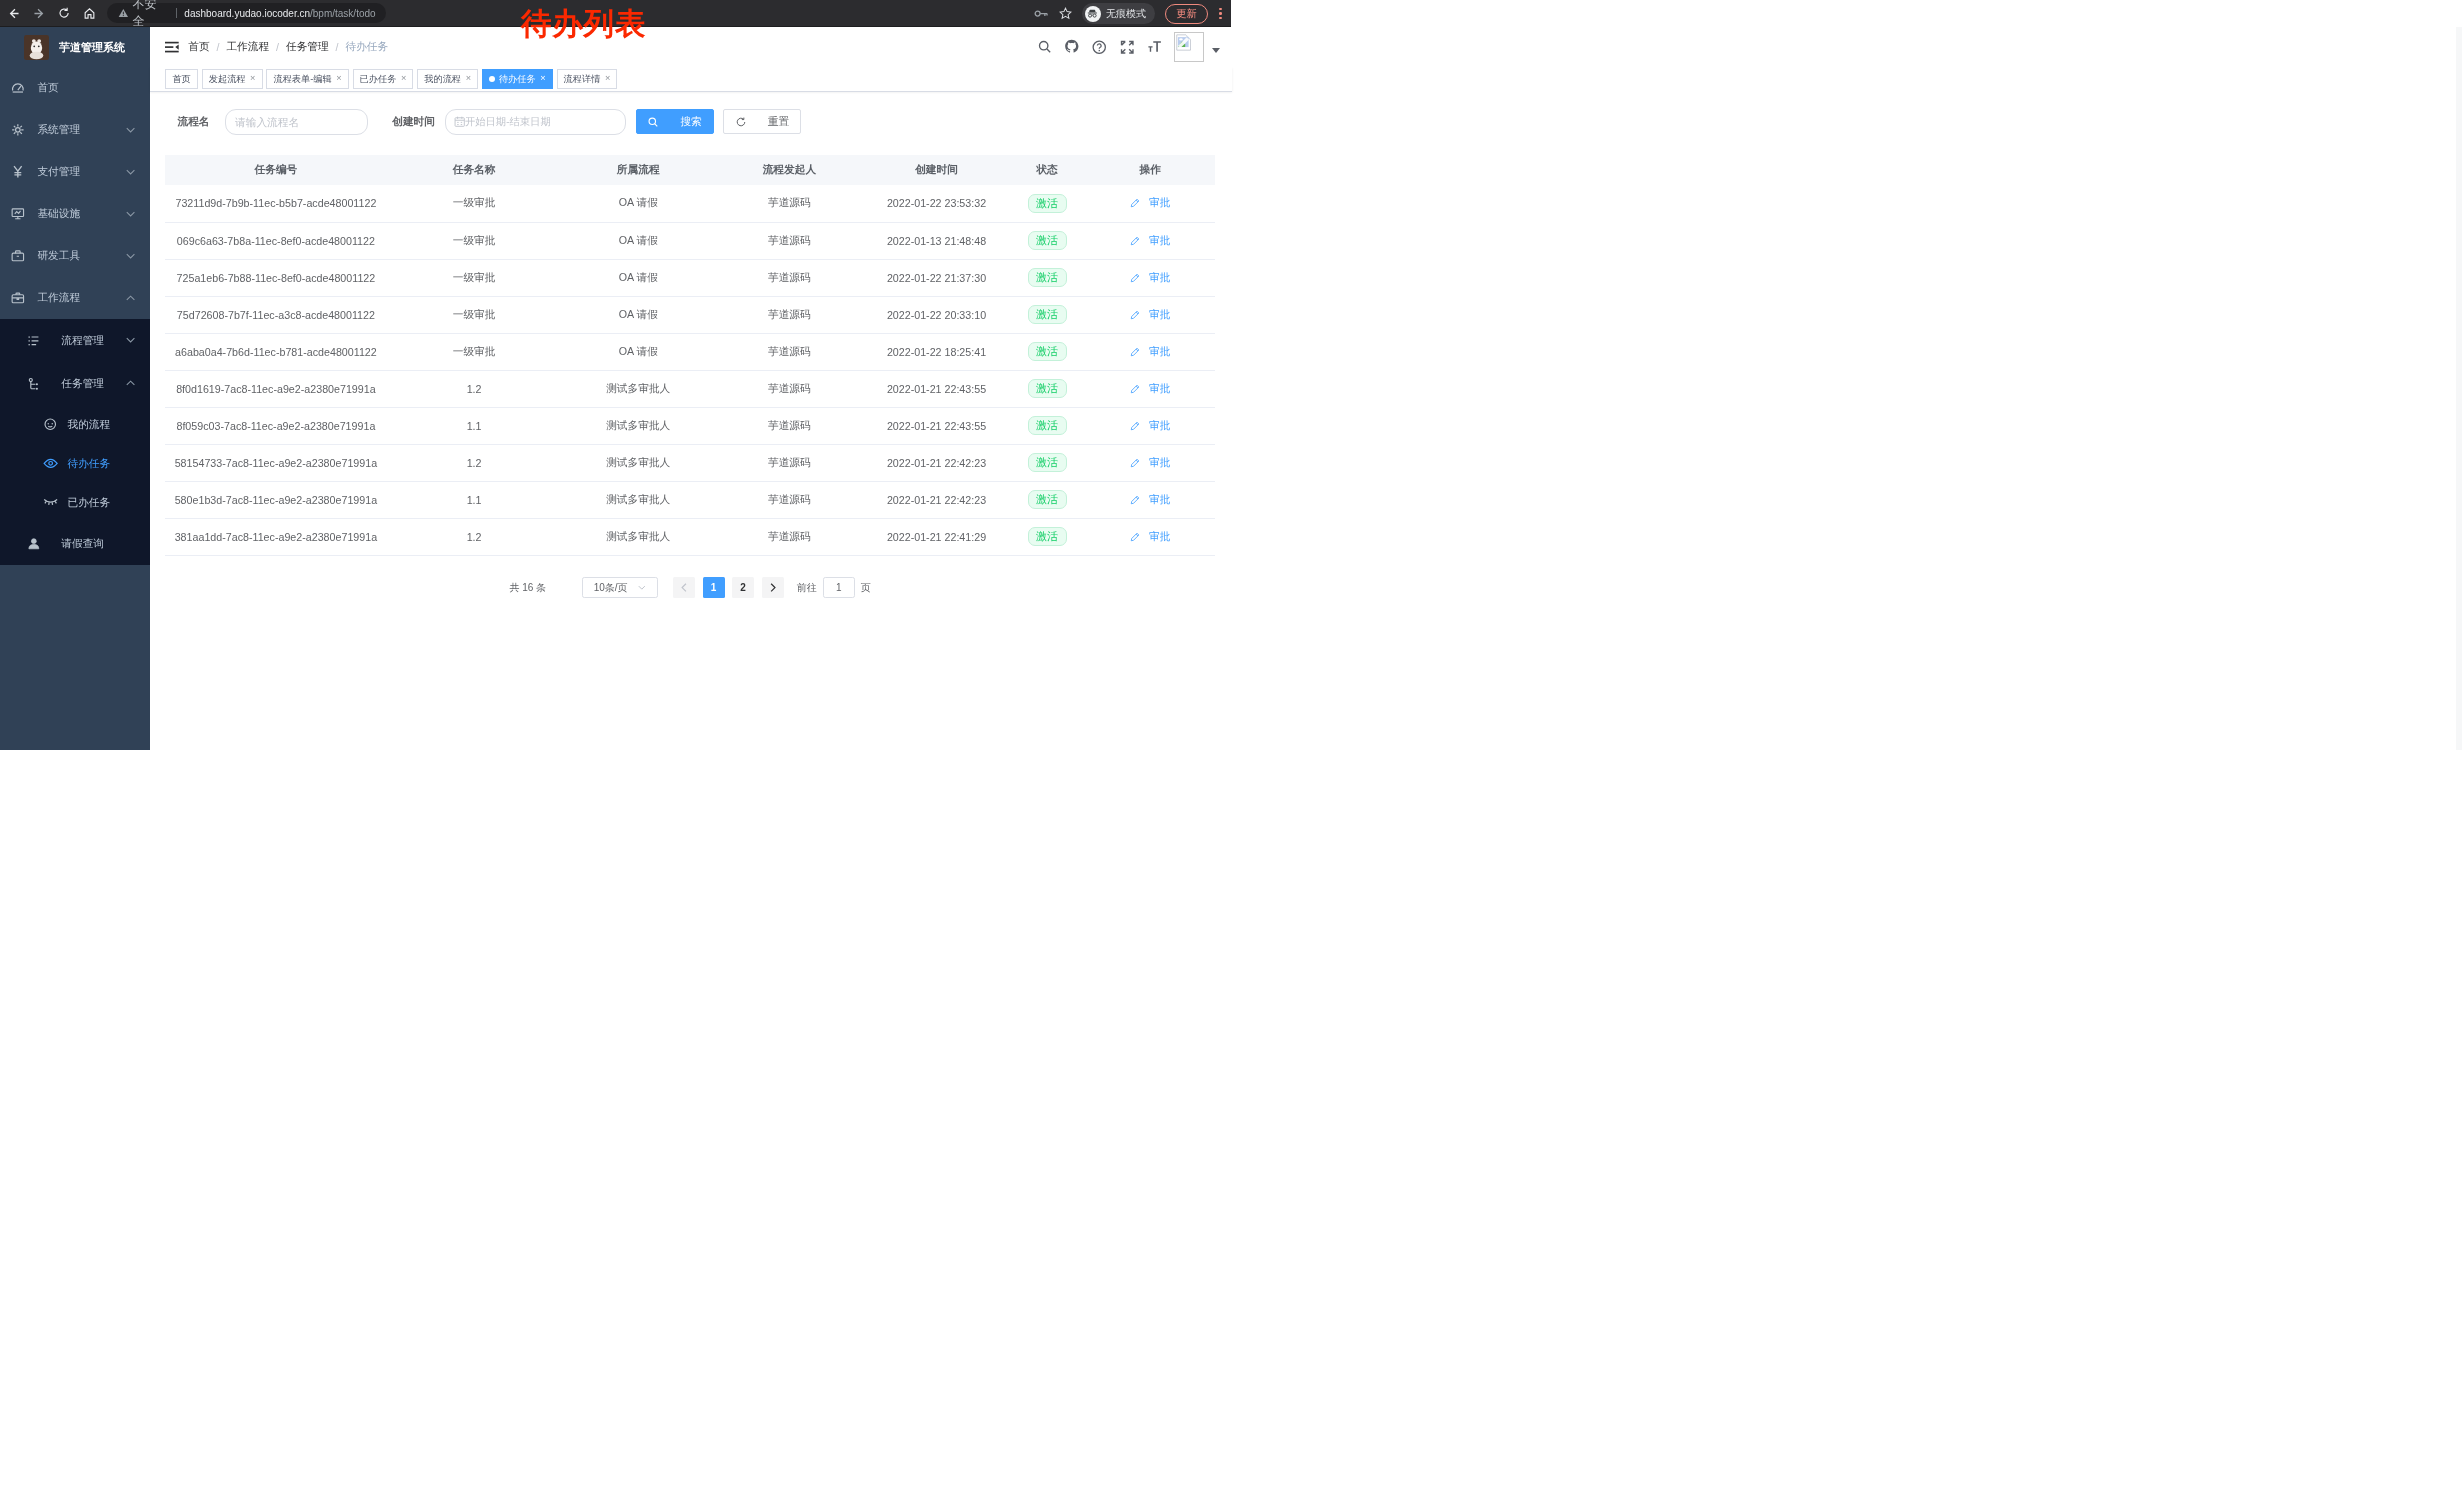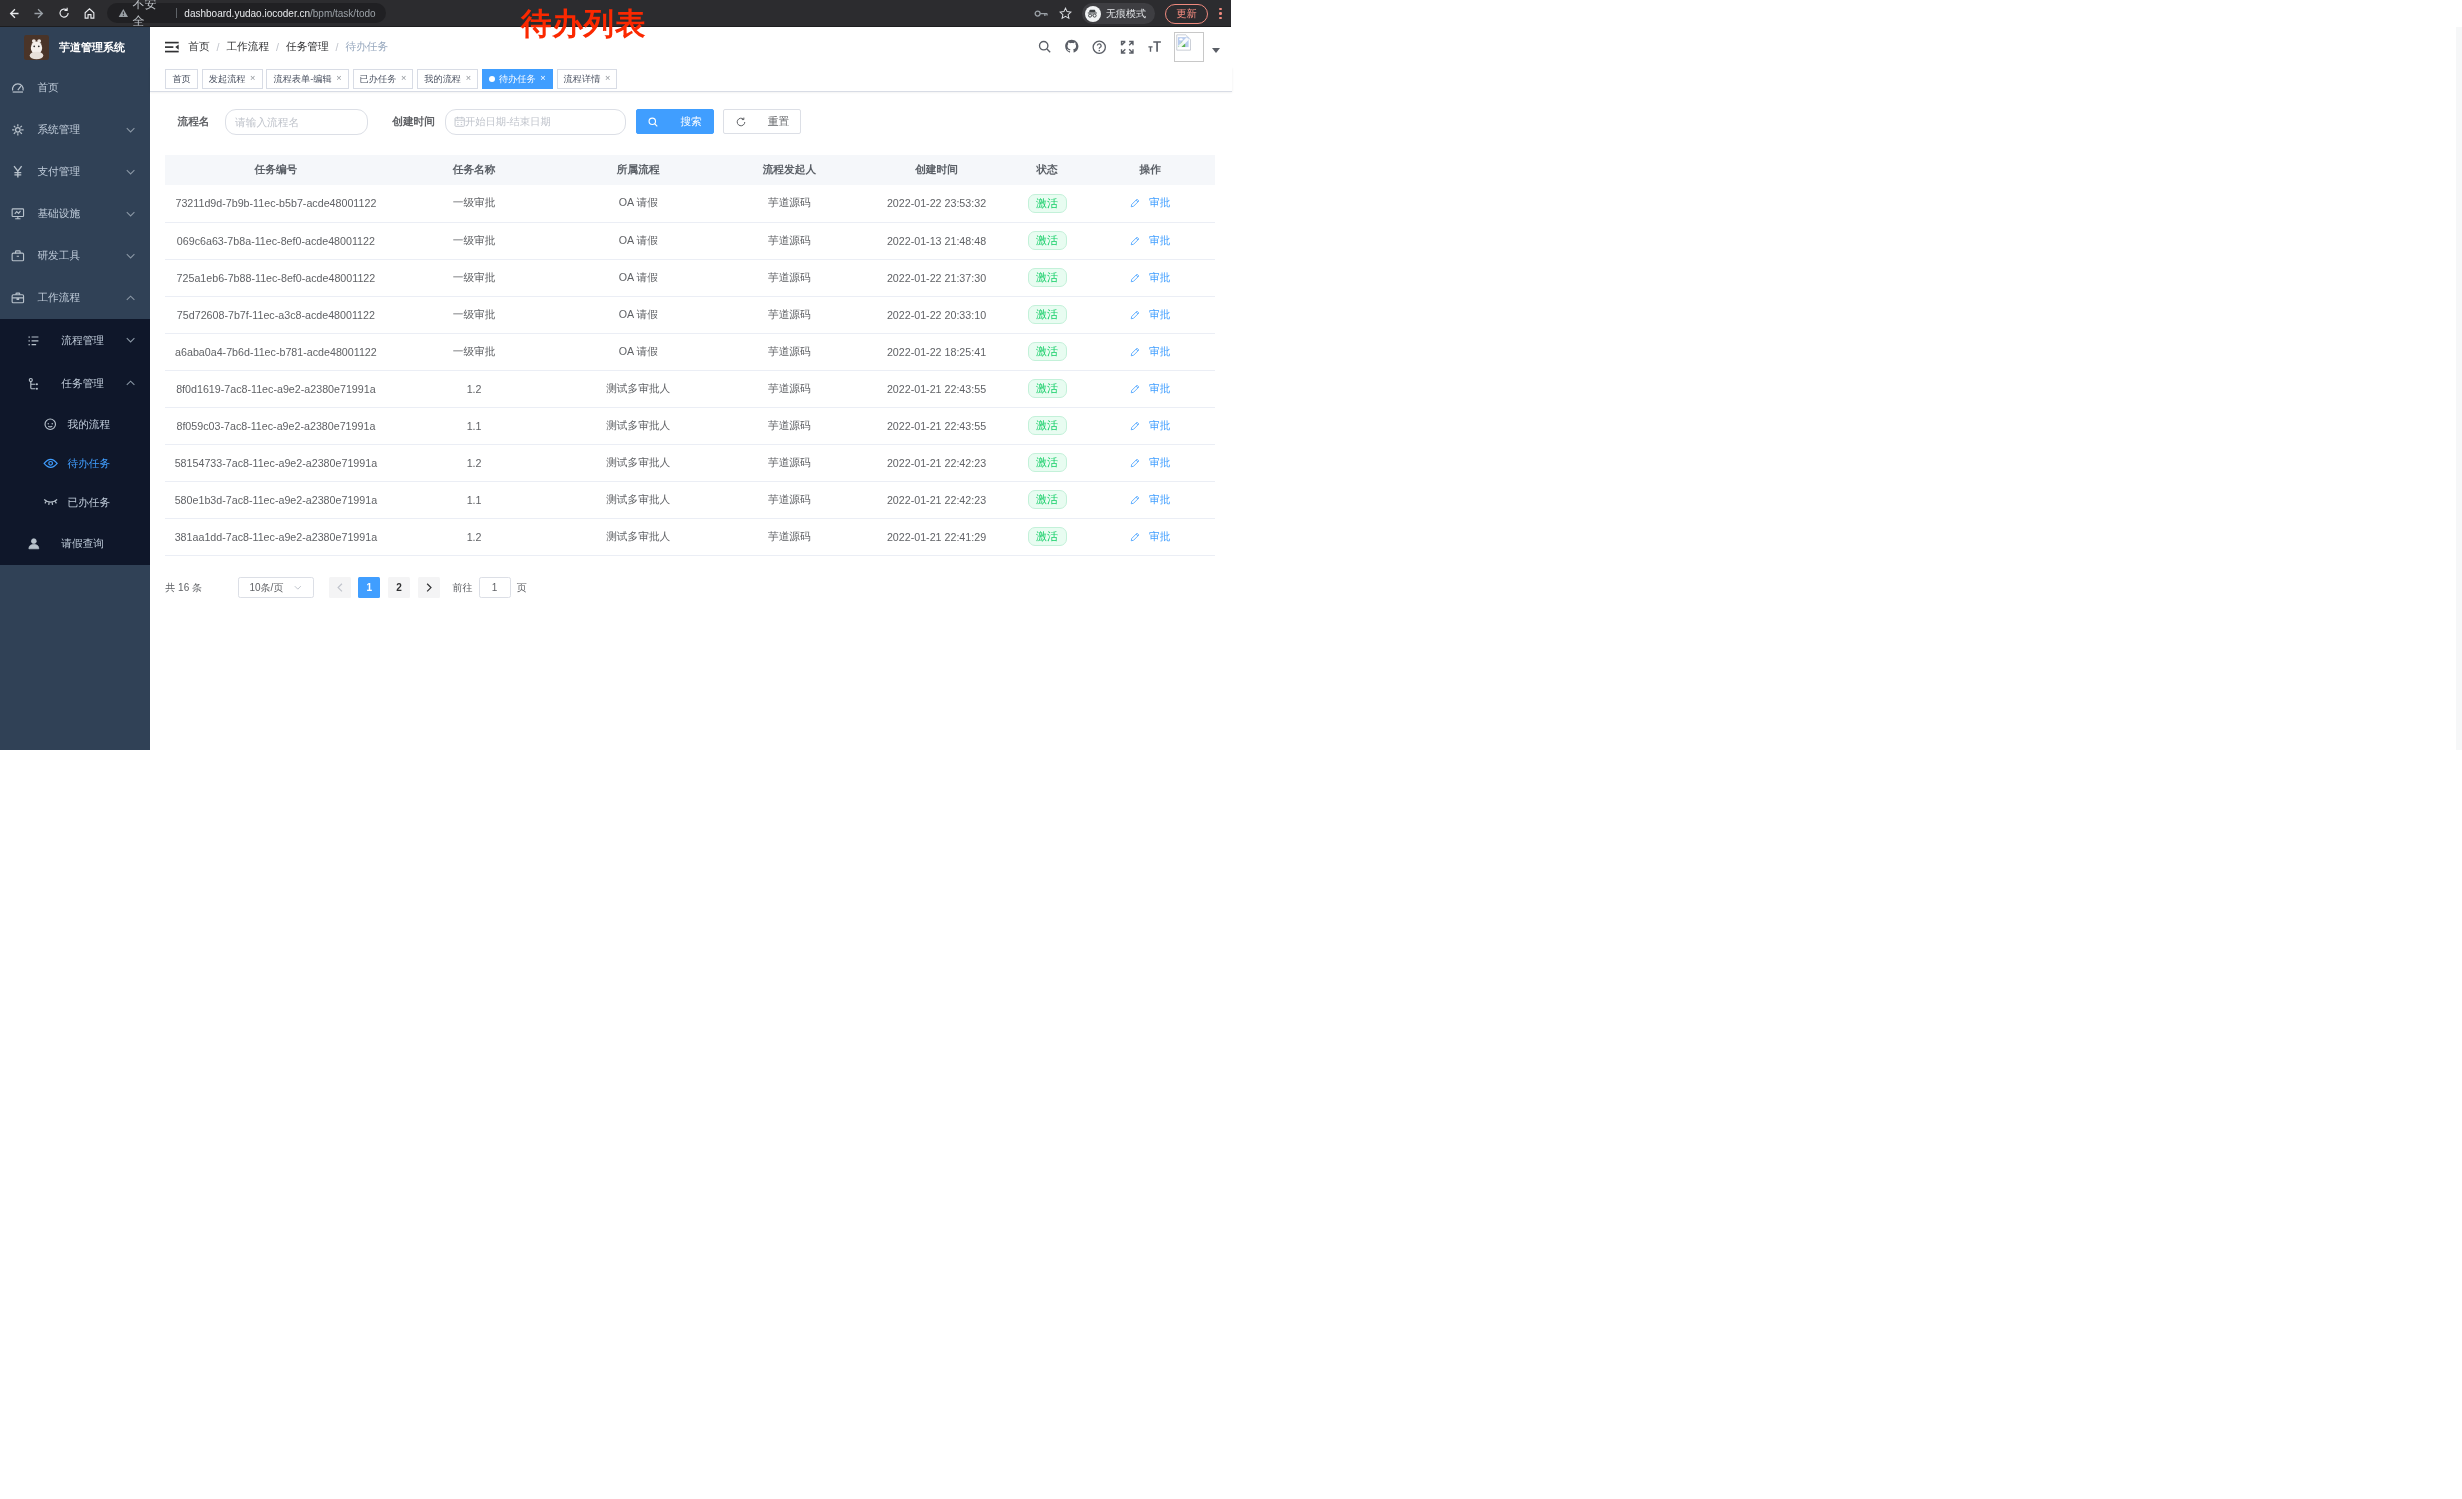--- a/index.html
+++ b/index.html
@@ -90,21 +90,21 @@
 
   table.grid { width:1050px; border-collapse:collapse; table-layout:fixed; }
   table.grid th { height:30.5px; background:#f5f7fa; color:#5b6067; font-size:10.7px; font-weight:700; text-align:center; }
   table.grid td { height:37px; border-bottom:0.8px solid #ebeef5; text-align:center; font-size:10.7px; color:#606266;
     white-space:nowrap; overflow:hidden; }
   table.grid tr { background:#fff; }
   .status-tag { display:inline-block; background:#e8fcf1; border:0.8px solid #c3f1d9; color:#13ce66;
     font-size:11px; line-height:17px; padding:0 7.6px; border-radius:7px; }
   .approve-link { color:#409eff; font-size:10.7px; text-decoration:none; display:inline-flex; align-items:center; gap:9px; cursor:pointer; }
 
-  .pagination { margin-top:21.4px; display:flex; align-items:center; justify-content:flex-start; gap:0; }
+  .pagination { margin-top:21.4px; display:flex; align-items:center; justify-content:center; gap:0; }
   .pg-total { font-size:10px; color:#606266; margin-right:7.6px; }
   .pg-size { width:76px; height:21.4px; border:0.8px solid #dcdfe6; border-radius:2.3px; display:flex; align-items:center;
     justify-content:center; gap:10.7px; font-size:10px; color:#606266; margin-right:11.4px; cursor:pointer;margin-left:28px; }
   .pg-btn { min-width:22px; height:21.4px; background:#f4f4f5; border-radius:1.5px; display:flex; align-items:center;
     justify-content:center; margin:0 3.8px; font-size:10px; font-weight:700; color:#303133; cursor:pointer; }
   .pg-btn.num.on { background:#409eff; color:#fff; }
   .pg-goto { display:flex; align-items:center; font-size:10px; color:#606266; margin-left:9.2px; gap:6.1px; }
   .pg-goto input { width:32px; height:21.4px; border:0.8px solid #dcdfe6; border-radius:2.3px; text-align:center;
     font-size:10px; color:#606266; outline:none; }
 

